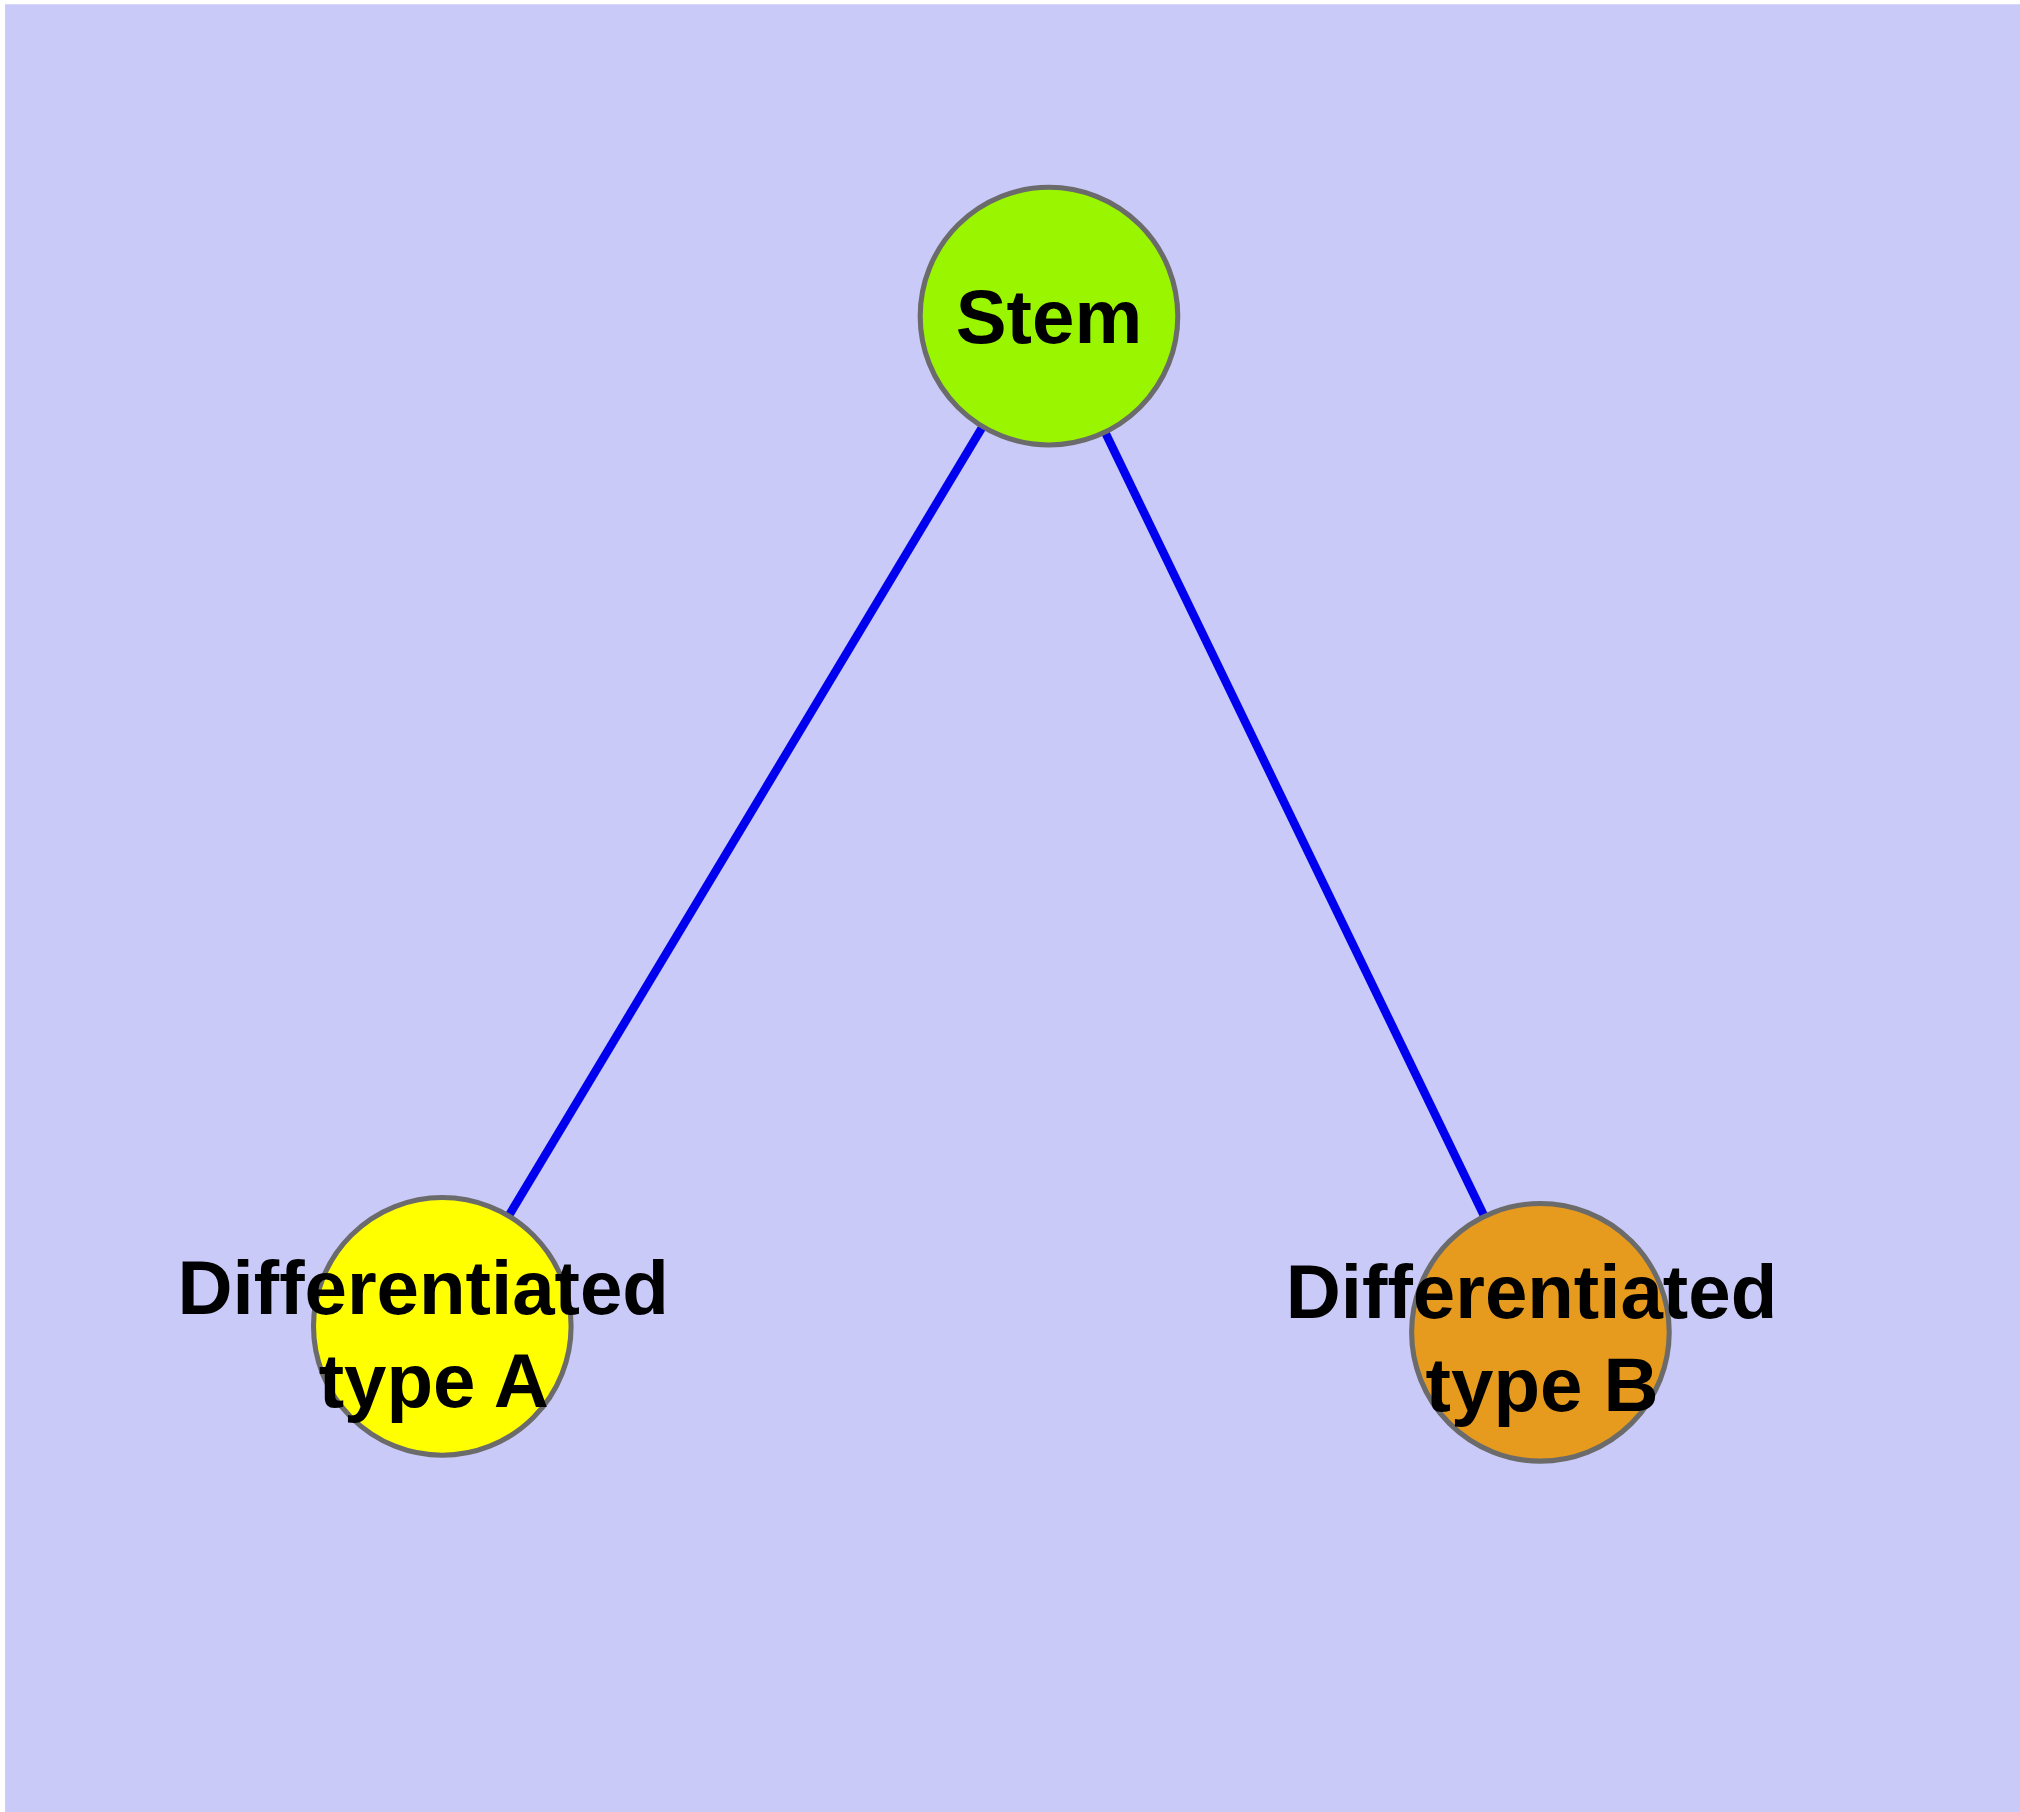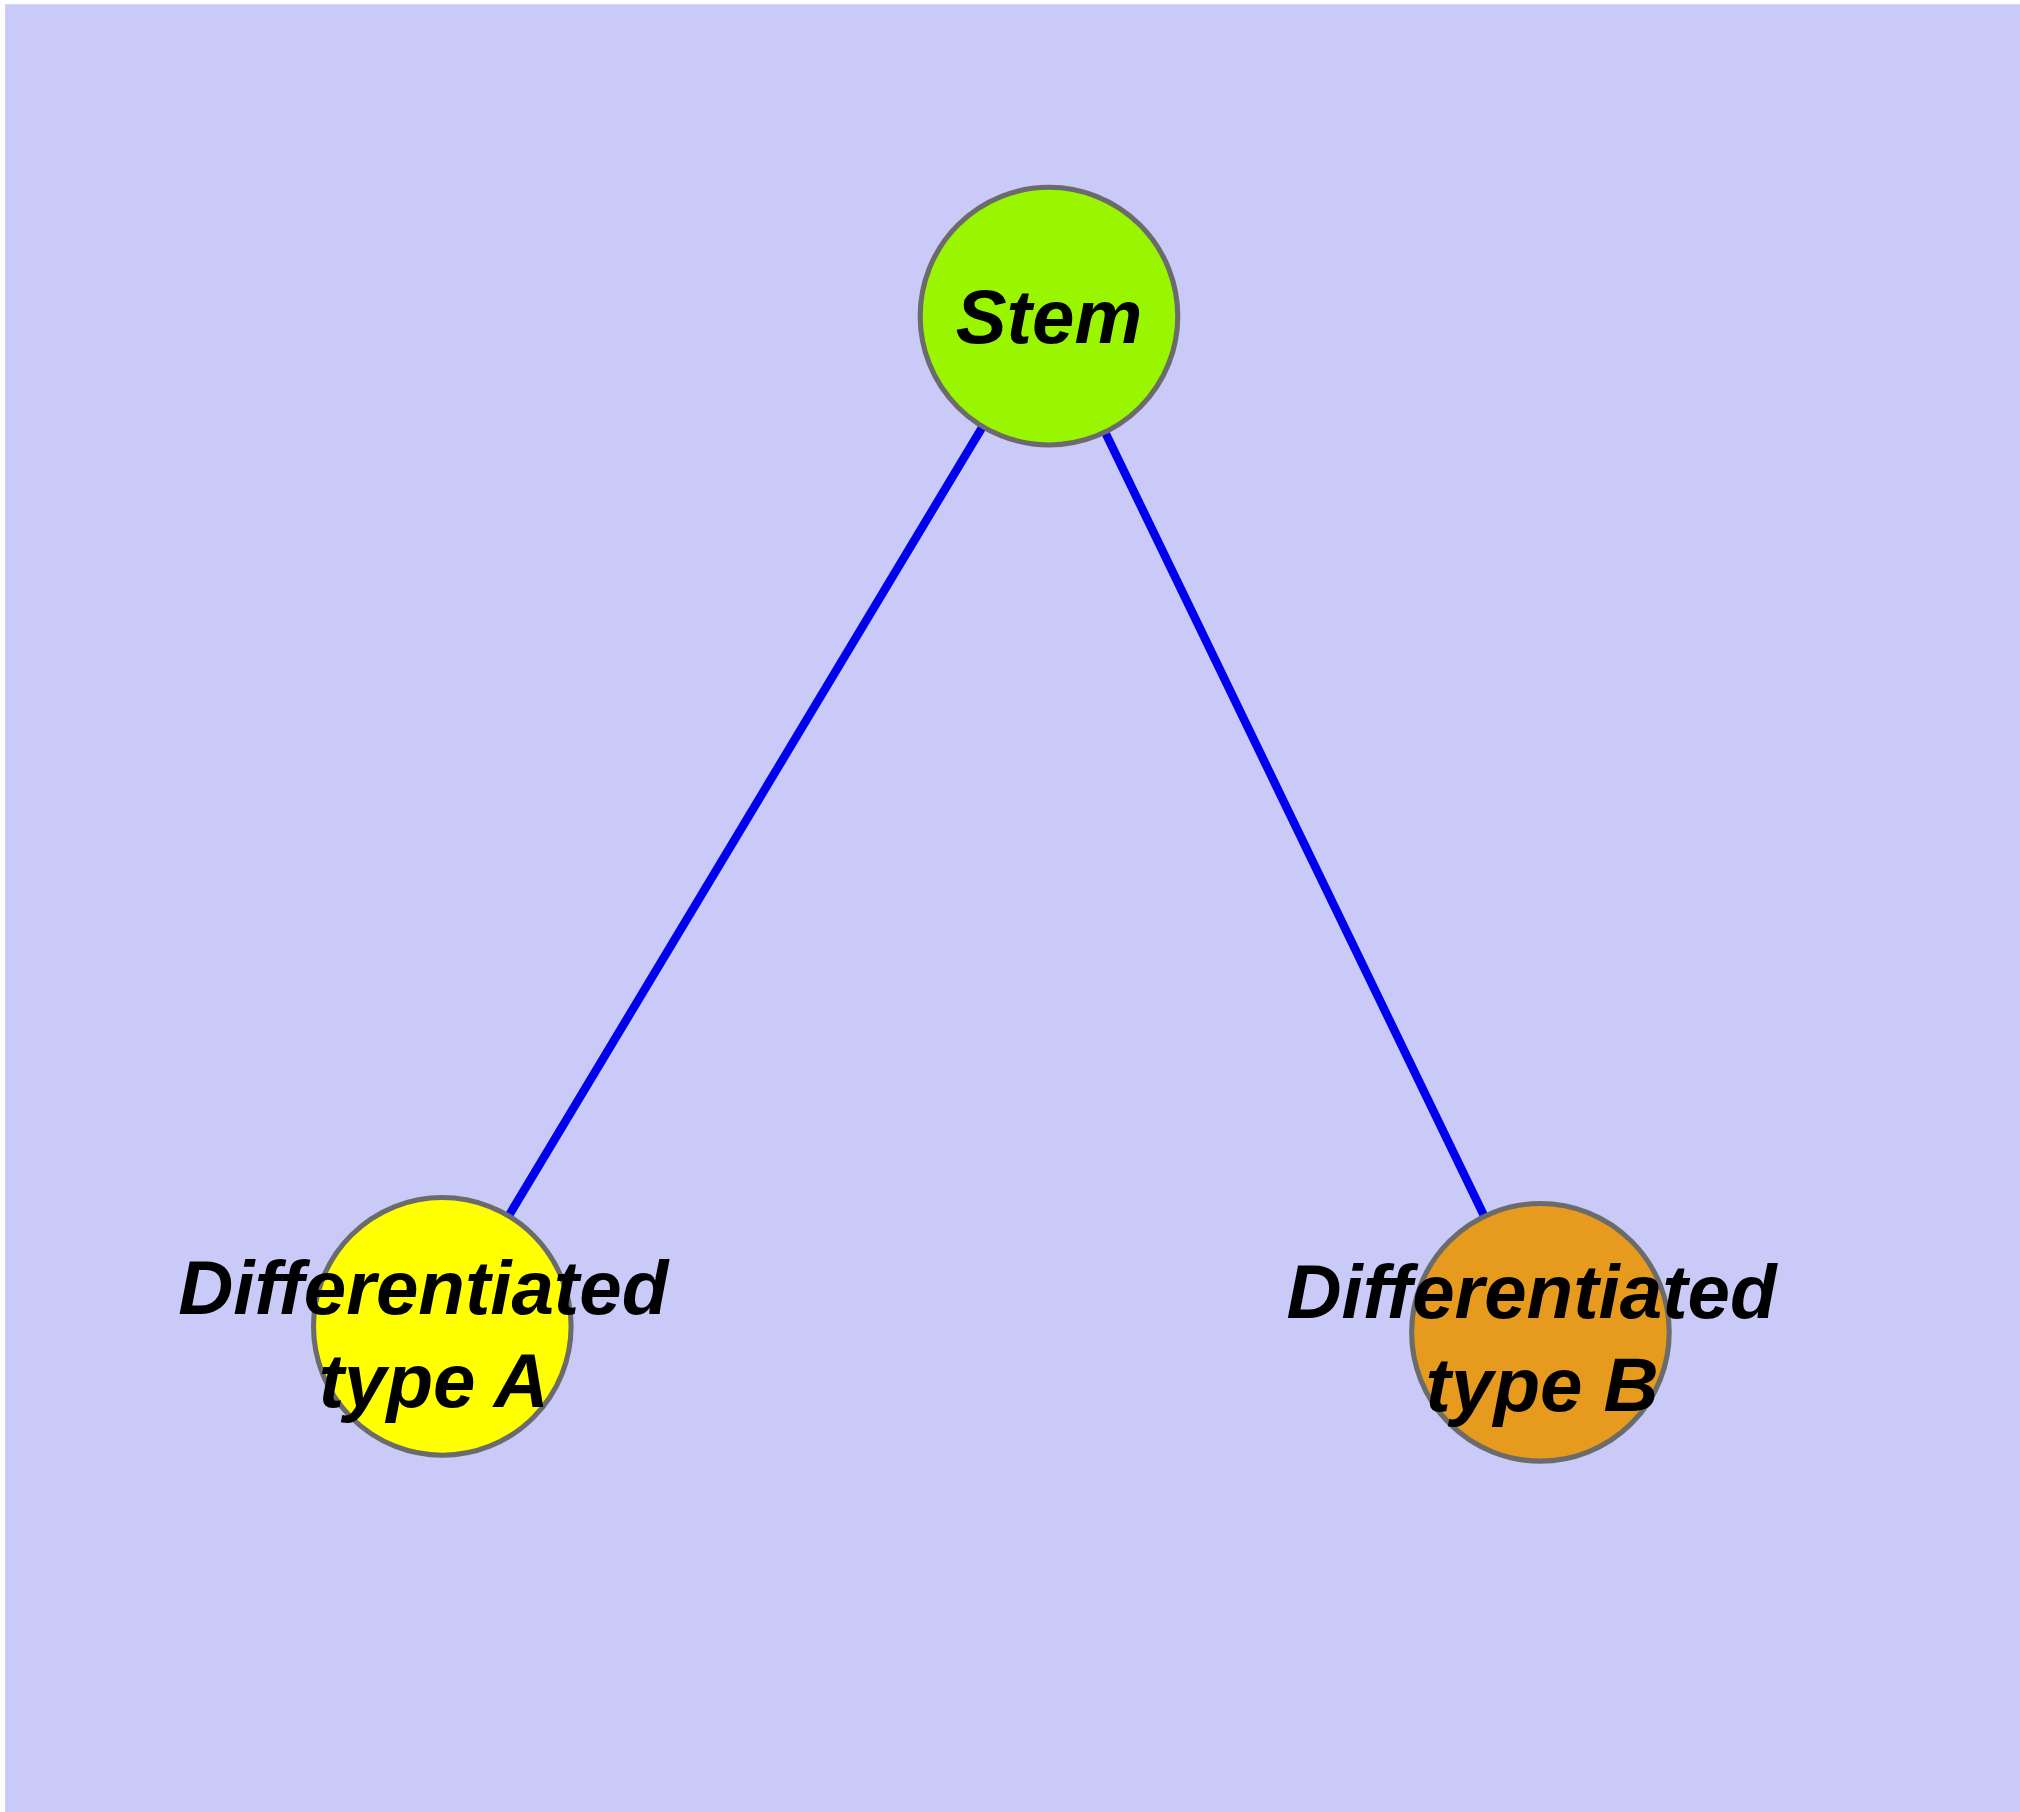--- a/index.html
+++ b/index.html
@@ -6,21 +6,20 @@
     margin: 0;
     padding: 0;
     width: 100%;
     height: 100%;
     background: #ffffff;
     overflow: hidden;
   }
   .stage {
     position: absolute;
     inset: 0;
-    font-style: italic;
   }
   svg {
     display: block;
     width: 100%;
     height: 100%;
   }
   .node-label {
     font-family: "Liberation Sans", sans-serif;
     font-weight: bold;
     font-size: 90px;

